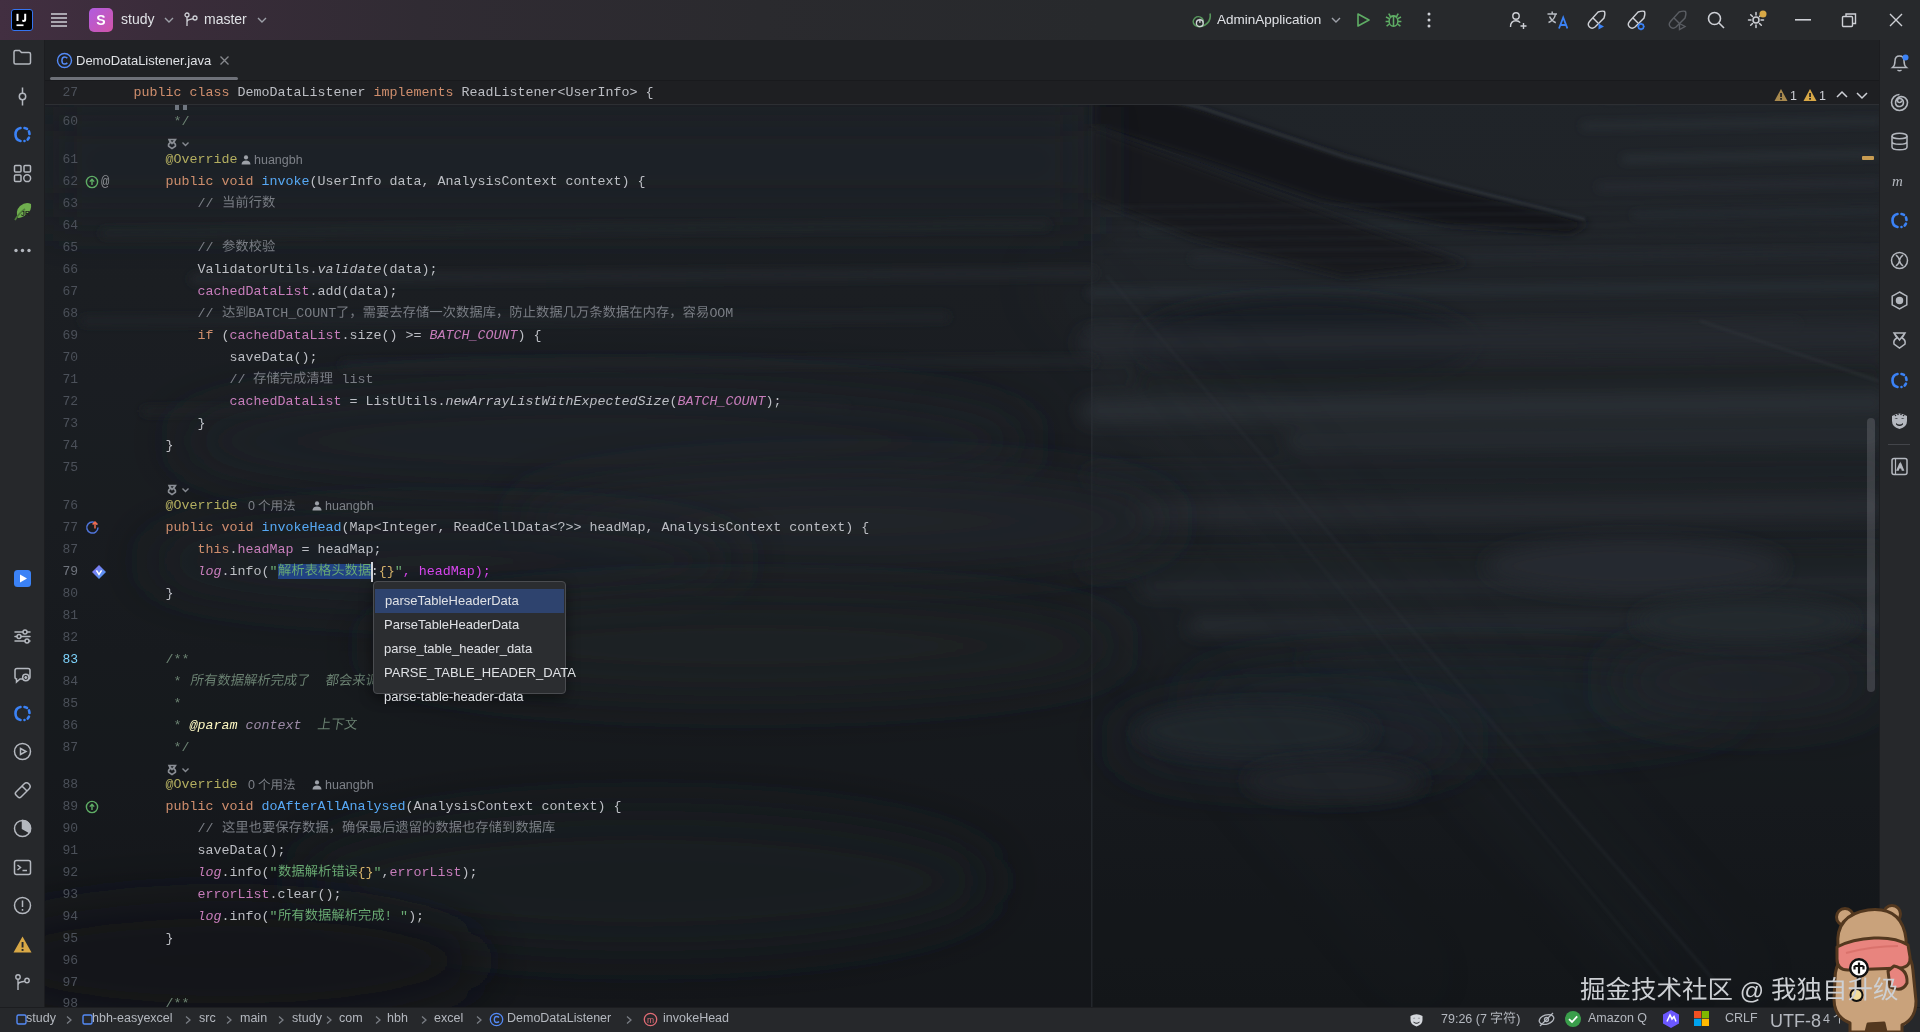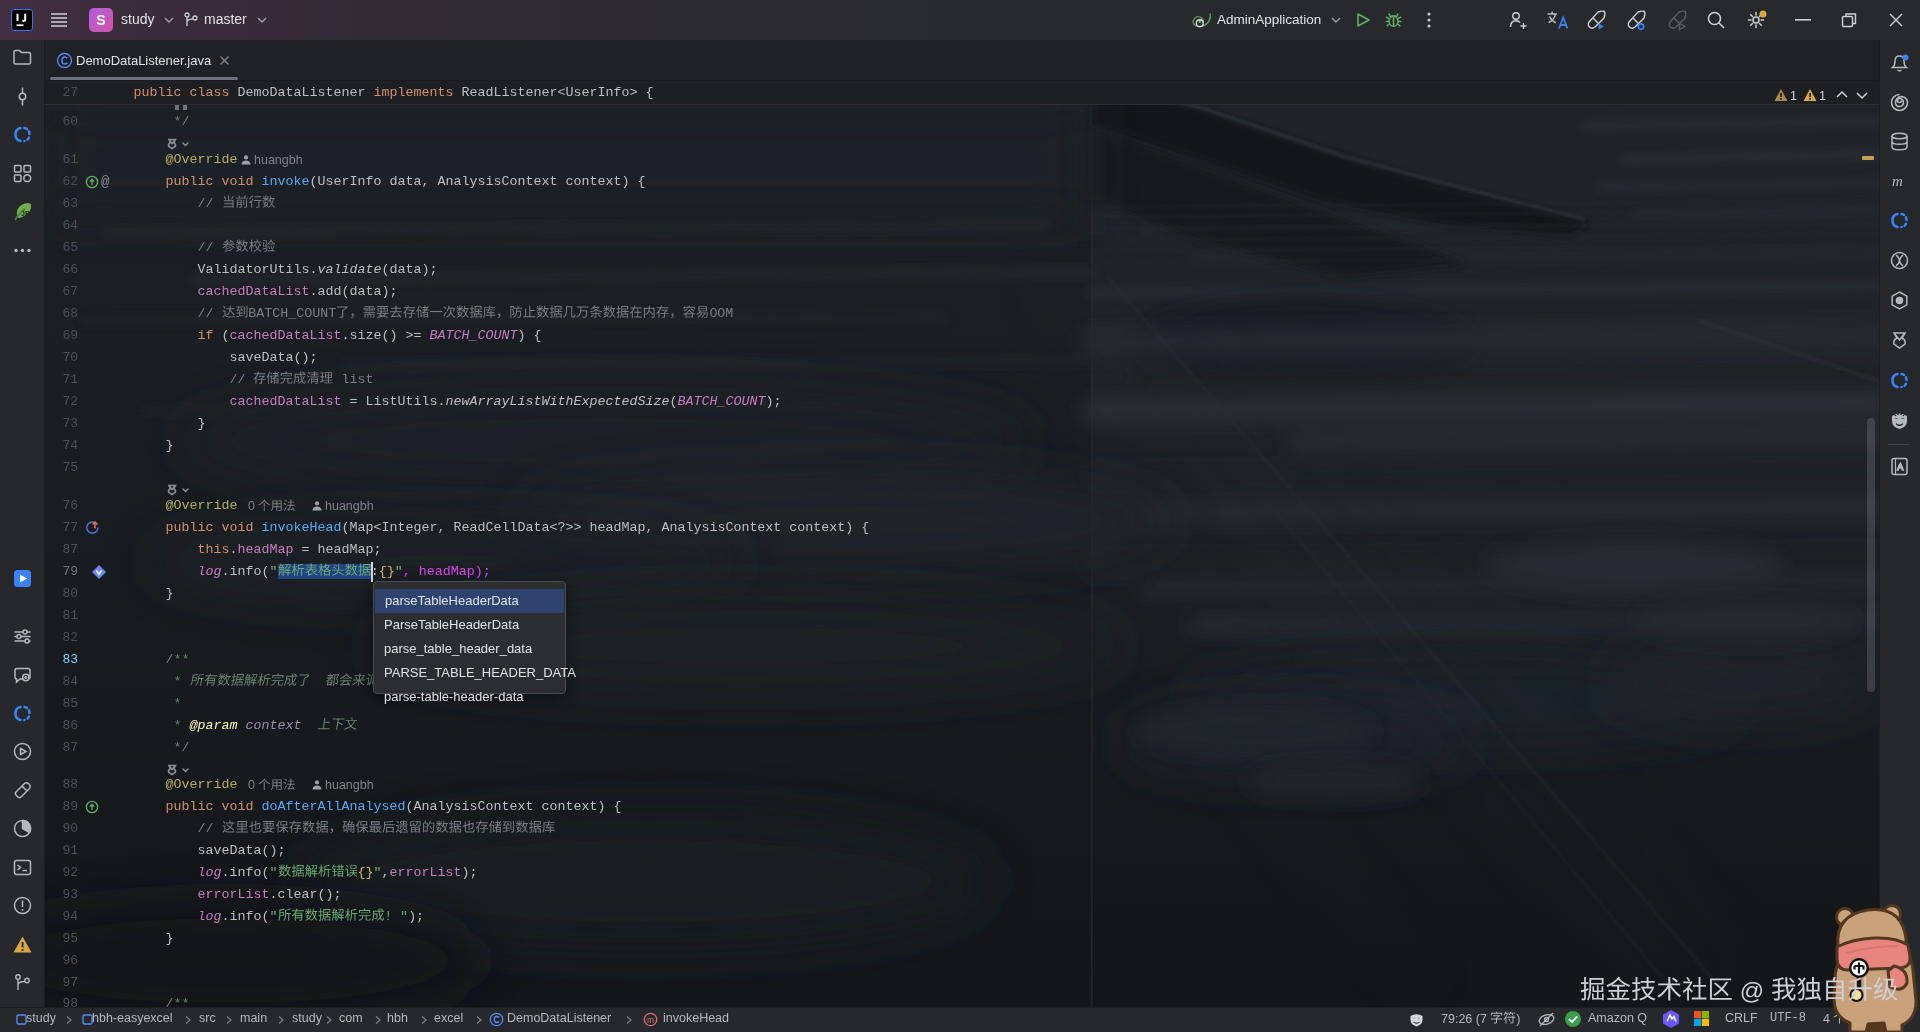--- a/index.html
+++ b/index.html
@@ -797,21 +797,21 @@
 <path d="M10 1 L18 5.5 L18 14.5 L10 19 L2 14.5 L2 5.5 Z" fill="#6b57ff"></path>
 <path d="M6 12.5 L9 6 L11 10 L13 7.5 L15 12.5" stroke="#fff" stroke-width="1.5" fill="none"></path>
     </svg>
     <svg class="abs" style="left:1693px;top:1010px" width="17" height="17" viewBox="0 0 17 17">
 <rect x="1" y="1" width="7.2" height="7.2" fill="#f25022"></rect>
       <rect x="8.8" y="1" width="7.2" height="7.2" fill="#7fba00"></rect>
 <rect x="1" y="8.8" width="7.2" height="7.2" fill="#00a4ef"></rect>
       <rect x="8.8" y="8.8" width="7.2" height="7.2" fill="#ffb900"></rect>
     </svg>
     <div class="abs ui" style="left:1725px;top:1011px;font-size:12.5px;color:#b4b8bf;white-space:pre;">CRLF</div>
-    <div class="abs ui" style="left:1770px;top:1011px;font-size:12px;color:#b4b8bf;white-space:pre;font-family:Liberation Mono, monospace;">UTF-8</div>
+    <div class="abs ui" style="left:1770px;top:1011px;font-size:18px;color:#b4b8bf;white-space:pre;">UTF-8</div>
     <div class="abs ui" style="left:1823px;top:1011px;font-size:12.5px;color:#b4b8bf;white-space:pre;">4 <svg class="cj" style="width:39px;height:13px;" viewBox="0 -880 3000 1000" fill="#b4b8bf" preserveAspectRatio="none">
         <use href="#g33" x="0"></use>
         <use href="#g64" x="1000"></use>
         <use href="#g39" x="2000"></use>
       </svg></div>
     <svg class="abs" style="left:1893px;top:1010px" width="17" height="17" viewBox="0 0 17 17">
 <g fill="none" stroke="#b4b8bf" stroke-width="1.3">
         <rect x="3.5" y="7.5" width="9" height="7" rx="1"></rect>
         <path d="M6 7.5 L6 5 Q6 2.5 8.5 2.5 Q10.5 2.5 10.8 4.2" stroke-linecap="round"></path>
       </g>

